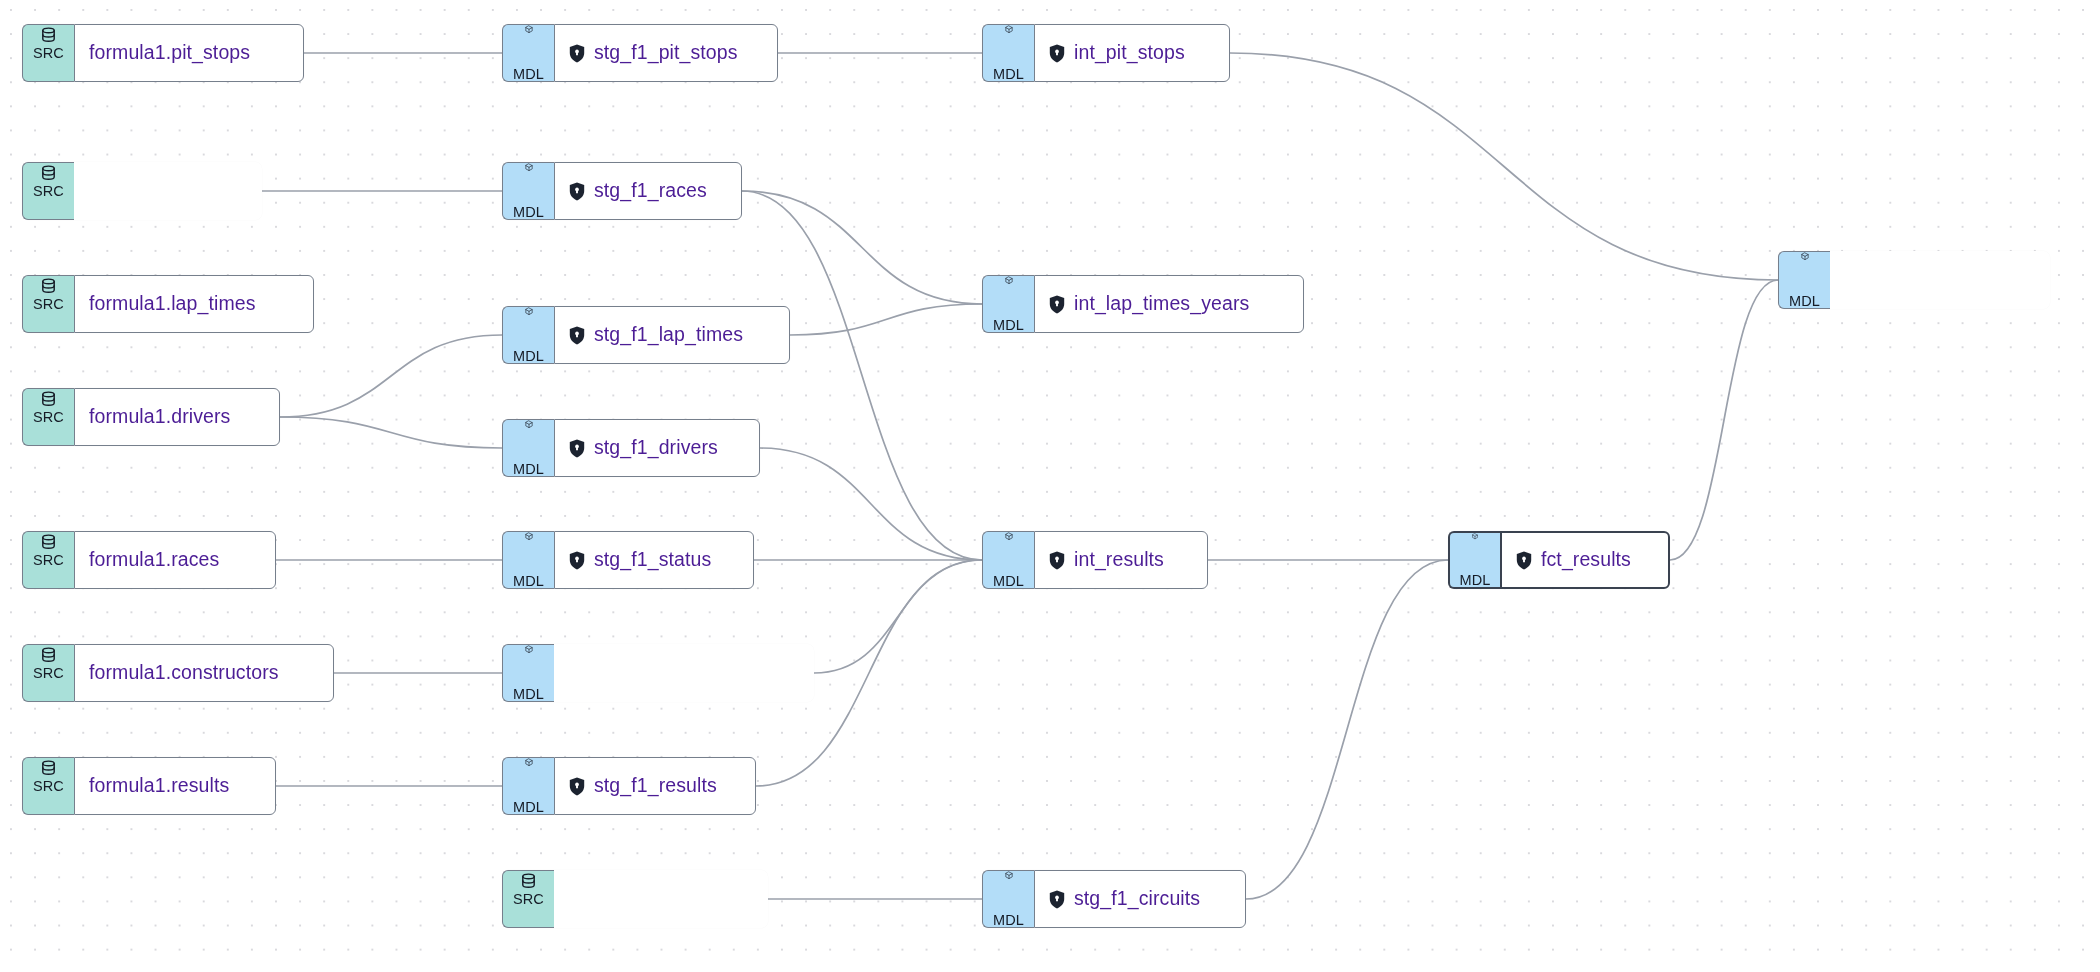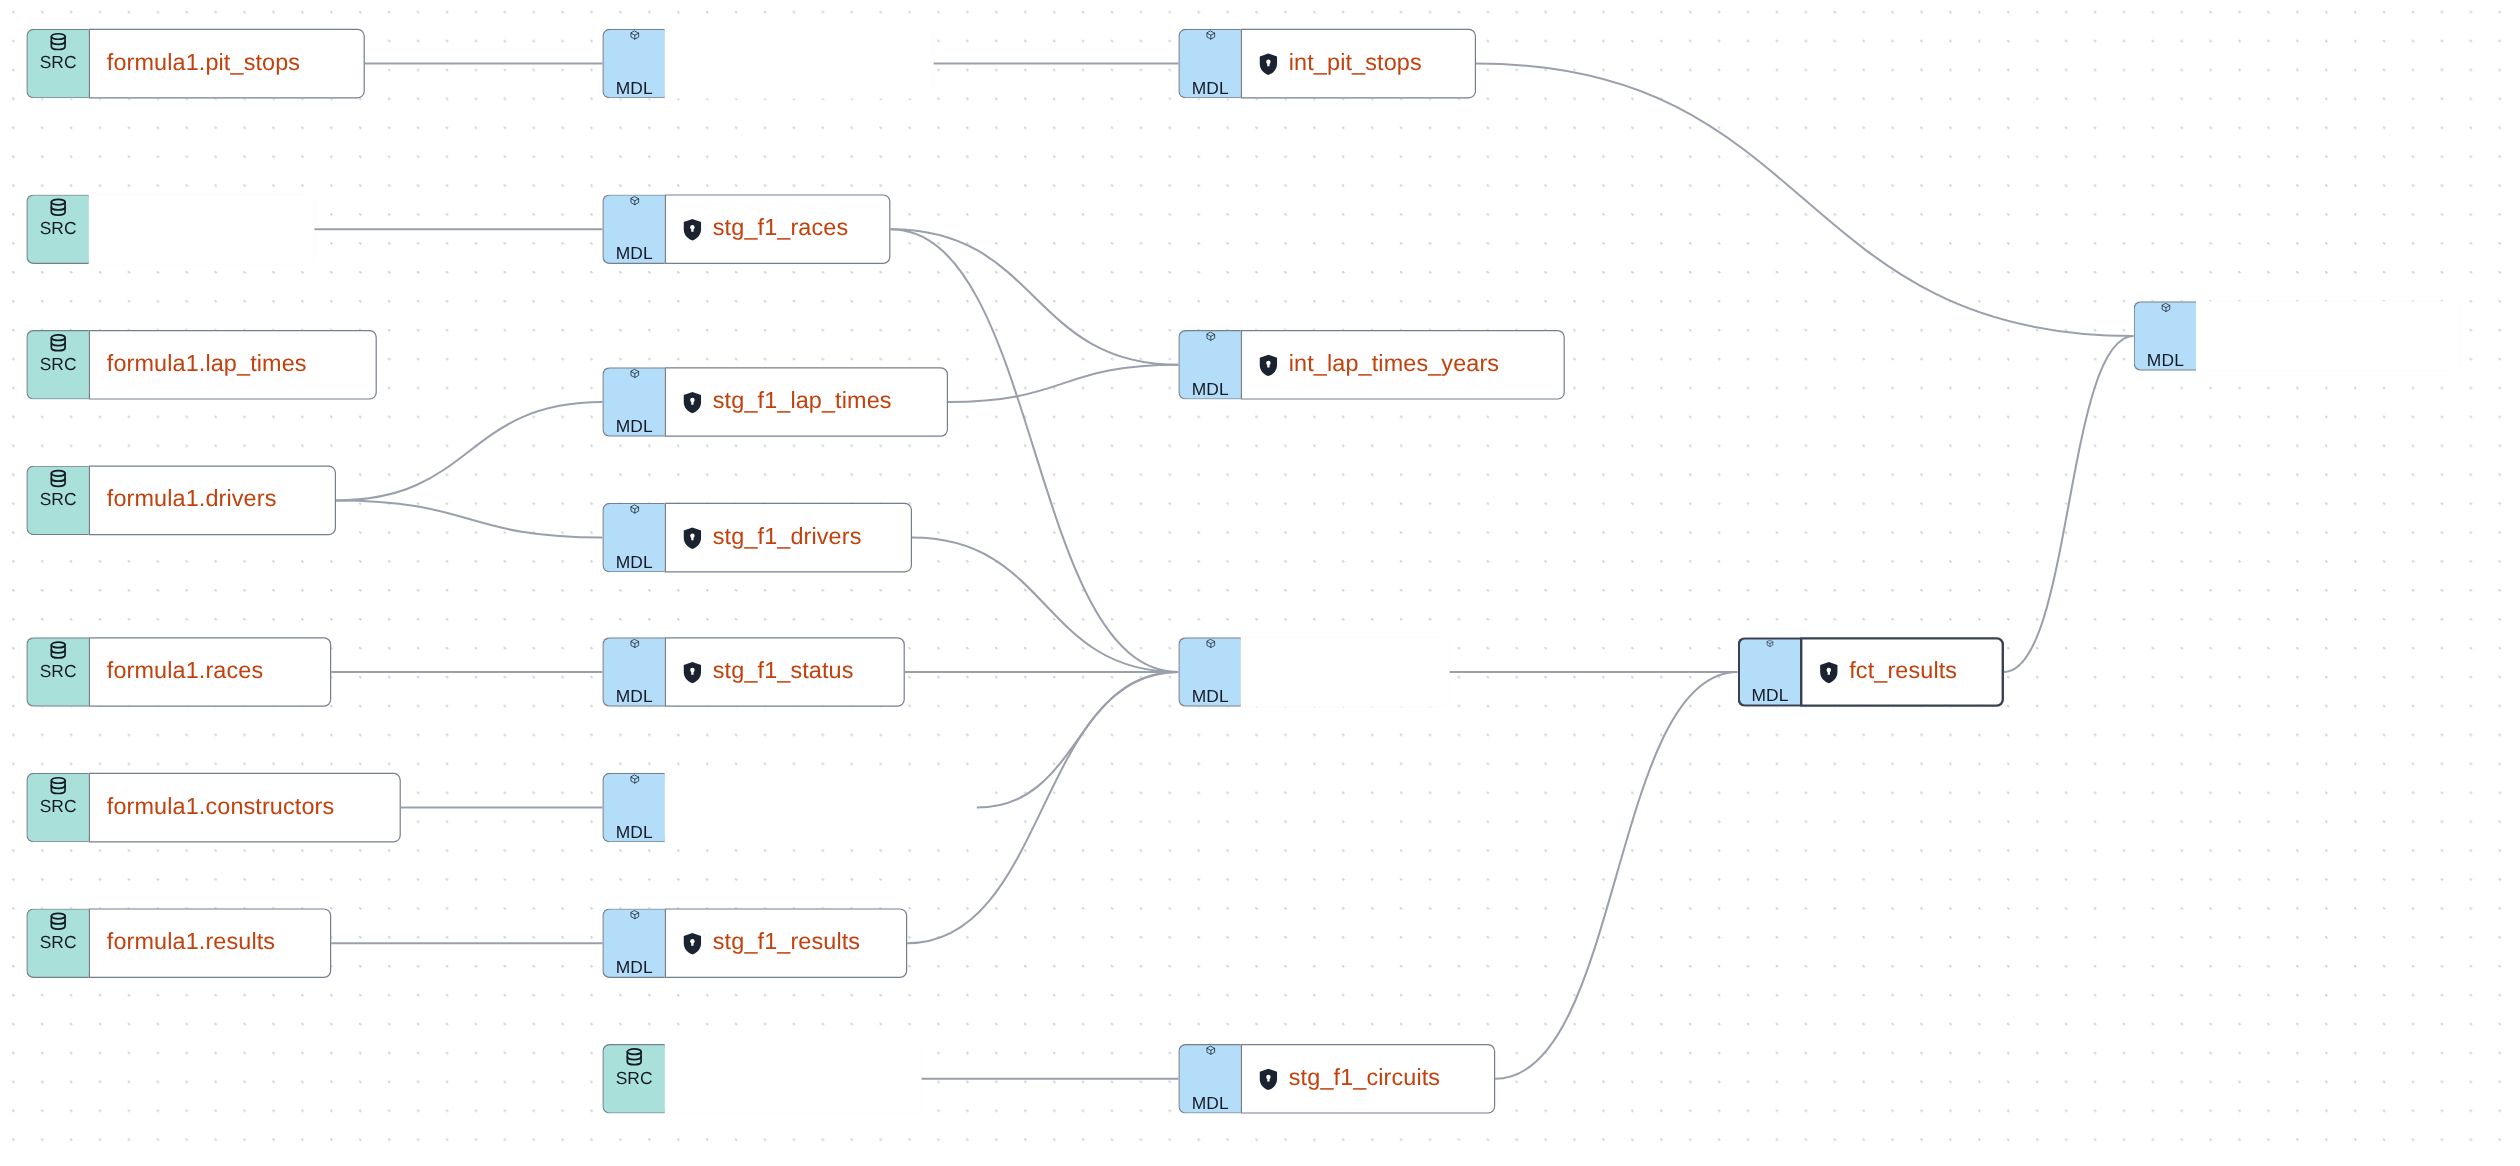--- a/index.html
+++ b/index.html
@@ -73,21 +73,21 @@
     display: flex;
     align-items: center;
     gap: 9px;
     padding: 0 16px 0 14px;
     border: 1.4px solid #767f8c;
     border-radius: 0 6px 6px 0;
     background: #ffffff;
   }
   .node .body .label {
     font-size: 19.5px;
-    color: #c2410c;
+    color: #4c1d95;
     white-space: nowrap;
     line-height: 1;
     letter-spacing: 0.1px;
     text-align: right;
   }
   .node.kind-src .badge { background: #a9e0d9; }
   .node.kind-mdl .badge { background: #b3ddf8; gap: 32px; }
   .node.selected .badge,
   .node.selected .body { border-color: #3a4250; border-width: 2.2px; }
   .node.selected .badge { border-right: none; }
@@ -220,20 +220,28 @@
       </div>
       <div class="node kind-mdl" style="left: 502px; top: 24px; width: 276px;">
         <div class="badge">
           <svg class="glyph" width="20" height="20" viewBox="0 0 24 24" fill="none" stroke="#151b26" stroke-width="1.7" stroke-linecap="round" stroke-linejoin="round">
             <path d="M12 2.6 21 7.4v9.2L12 21.4 3 16.6V7.4z"></path>
             <path d="M3 7.4 12 12.2 21 7.4"></path>
             <path d="M12 12.2V21.4"></path>
           </svg>
           <span class="kind">MDL</span>
         </div>
+        <div class="body">
+          <svg class="shield-icon" width="16" height="19" viewBox="0 0 16 19">
+            <path d="M8 0.6 15.2 3.1v6.0c0 4.4-3.0 7.8-7.2 9.3C3.8 16.9 0.8 13.5 0.8 9.1V3.1z" fill="#1c2330"></path>
+            <circle cx="8" cy="7.4" r="1.85" fill="#ffffff"></circle>
+            <path d="M7.05 7.7h1.9v3.5h-1.9z" fill="#ffffff"></path>
+          </svg>
+          <span class="label">stg_f1_pit_stops</span>
+        </div>
       </div>
       <div class="node kind-mdl" style="left: 502px; top: 162px; width: 240px;">
         <div class="badge">
           <svg class="glyph" width="20" height="20" viewBox="0 0 24 24" fill="none" stroke="#151b26" stroke-width="1.7" stroke-linecap="round" stroke-linejoin="round">
             <path d="M12 2.6 21 7.4v9.2L12 21.4 3 16.6V7.4z"></path>
             <path d="M3 7.4 12 12.2 21 7.4"></path>
             <path d="M12 12.2V21.4"></path>
           </svg>
           <span class="kind">MDL</span>
         </div>
@@ -383,20 +391,28 @@
         </div>
       </div>
       <div class="node kind-mdl" style="left: 982px; top: 531px; width: 226px;">
         <div class="badge">
           <svg class="glyph" width="20" height="20" viewBox="0 0 24 24" fill="none" stroke="#151b26" stroke-width="1.7" stroke-linecap="round" stroke-linejoin="round">
             <path d="M12 2.6 21 7.4v9.2L12 21.4 3 16.6V7.4z"></path>
             <path d="M3 7.4 12 12.2 21 7.4"></path>
             <path d="M12 12.2V21.4"></path>
           </svg>
           <span class="kind">MDL</span>
+        </div>
+        <div class="body">
+          <svg class="shield-icon" width="16" height="19" viewBox="0 0 16 19">
+            <path d="M8 0.6 15.2 3.1v6.0c0 4.4-3.0 7.8-7.2 9.3C3.8 16.9 0.8 13.5 0.8 9.1V3.1z" fill="#1c2330"></path>
+            <circle cx="8" cy="7.4" r="1.85" fill="#ffffff"></circle>
+            <path d="M7.05 7.7h1.9v3.5h-1.9z" fill="#ffffff"></path>
+          </svg>
+          <span class="label">int_results</span>
         </div>
       </div>
       <div class="node kind-mdl selected" style="left: 1448px; top: 531px; width: 222px;">
         <div class="badge">
           <svg class="glyph" width="20" height="20" viewBox="0 0 24 24" fill="none" stroke="#151b26" stroke-width="1.7" stroke-linecap="round" stroke-linejoin="round">
             <path d="M12 2.6 21 7.4v9.2L12 21.4 3 16.6V7.4z"></path>
             <path d="M3 7.4 12 12.2 21 7.4"></path>
             <path d="M12 12.2V21.4"></path>
           </svg>
           <span class="kind">MDL</span>

